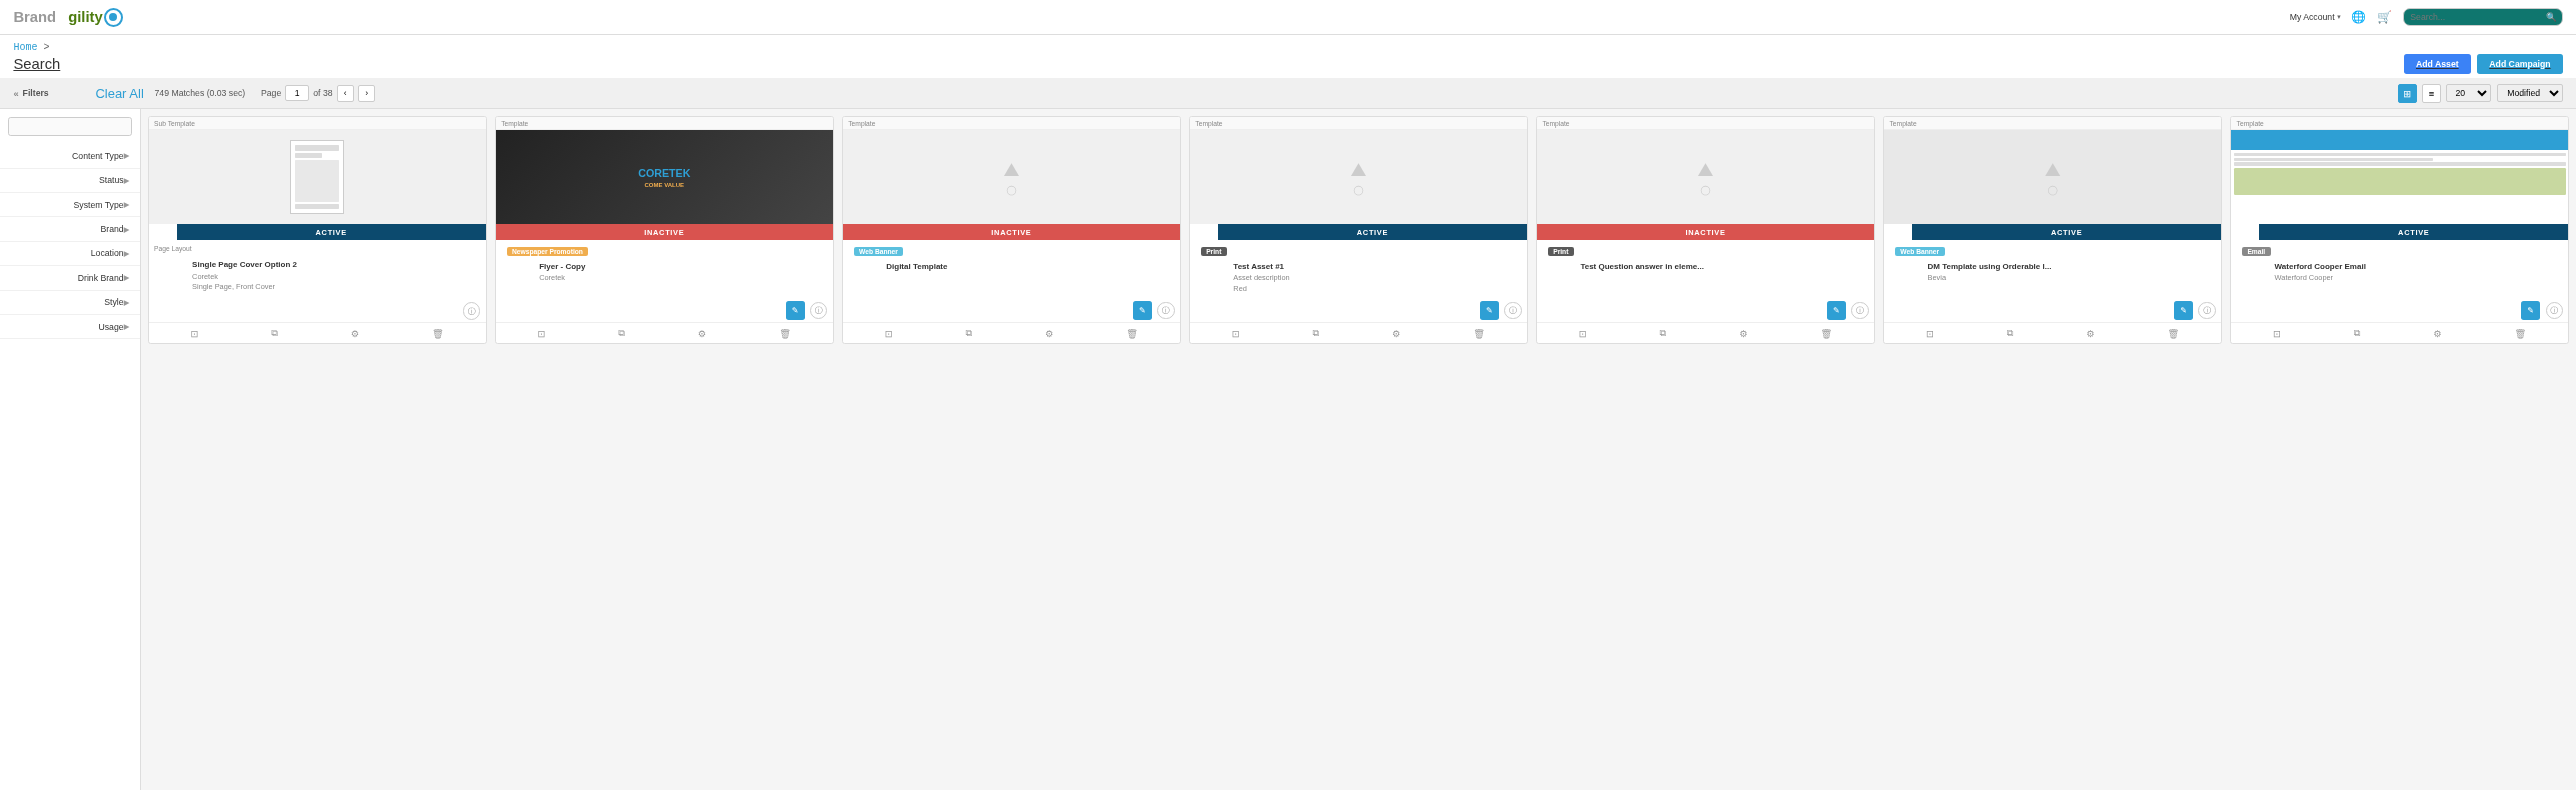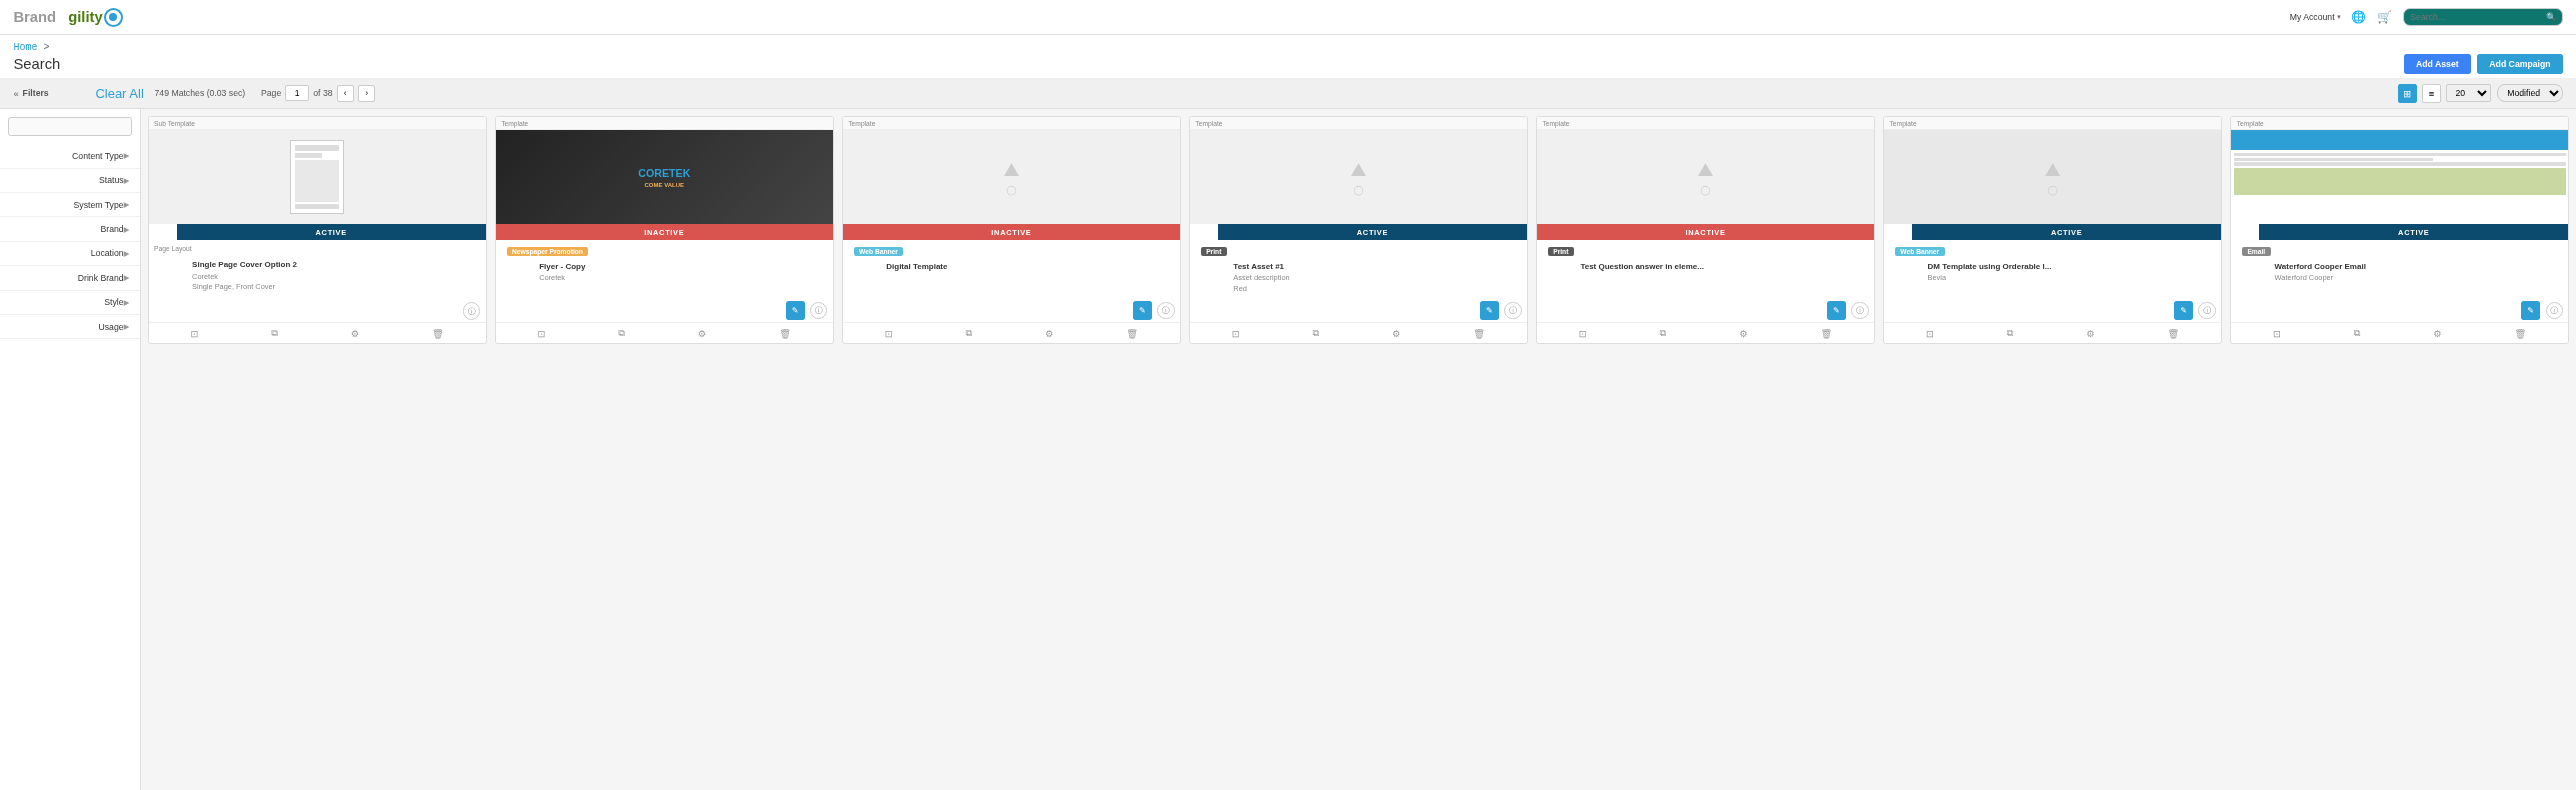--- a/index.html
+++ b/index.html
@@ -73,20 +73,21 @@
     .page-header {
       padding: 6.7px 13.4px 4px;
       background: #fff;
     }
     .breadcrumb { font-size: 10px; color: #666; margin-bottom: 1px; font-family: Liberation Mono, monospace; }
     .breadcrumb a { color: #2e9fd4; text-decoration: none; }
     .page-title-row {
       display: flex;
       align-items: center;
       justify-content: space-between;
+      text-decoration: underline;
     }
     .page-title { font-size: 14.8px; font-weight: normal; color: #333; }
     .page-actions { display: flex; gap: 6.7px; }
     .btn-add-asset {
       background: #3b82f6;
       color: #fff;
       border: none;
       border-radius: 2.7px;
       padding: 5.4px 12px;
       font-size: 8.7px;
@@ -167,21 +168,21 @@
     }
     .view-btn.active { background: #2e9fd4; color: #fff; border-color: #2e9fd4; }
     .per-page-select {
       border: 0.7px solid #ccc;
       border-radius: 2px;
       padding: 2px 4px;
       font-size: 8.7px;
     }
     .sort-select {
       border: 0.7px solid #ccc;
-      border-radius: 8px;
+      border-radius: 2px;
       padding: 2px 5.4px;
       font-size: 8.7px;
       min-width: 60px;
     }
 
     
     .main-layout {
       display: flex;
       height: calc(100vh - 107px);
       overflow: hidden;

